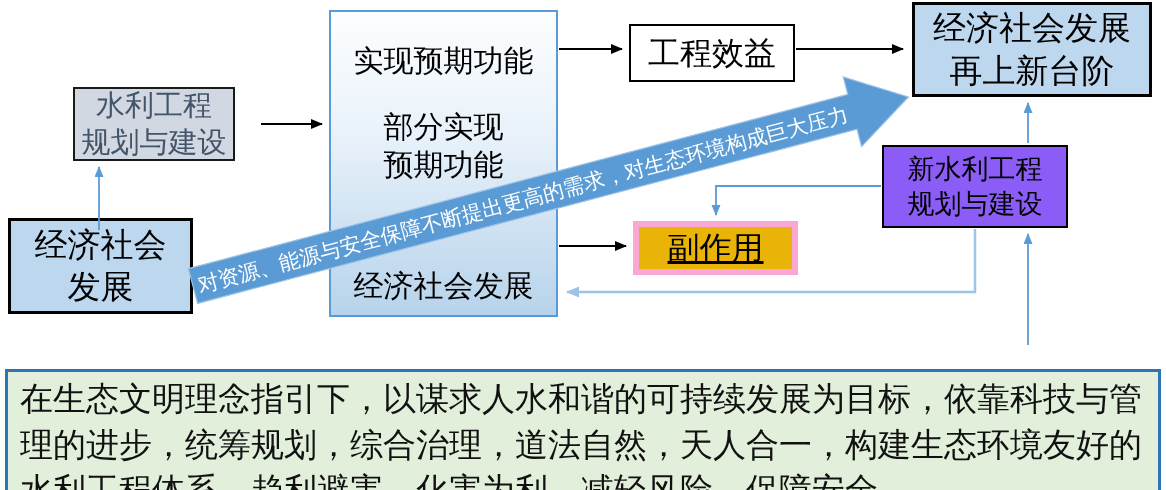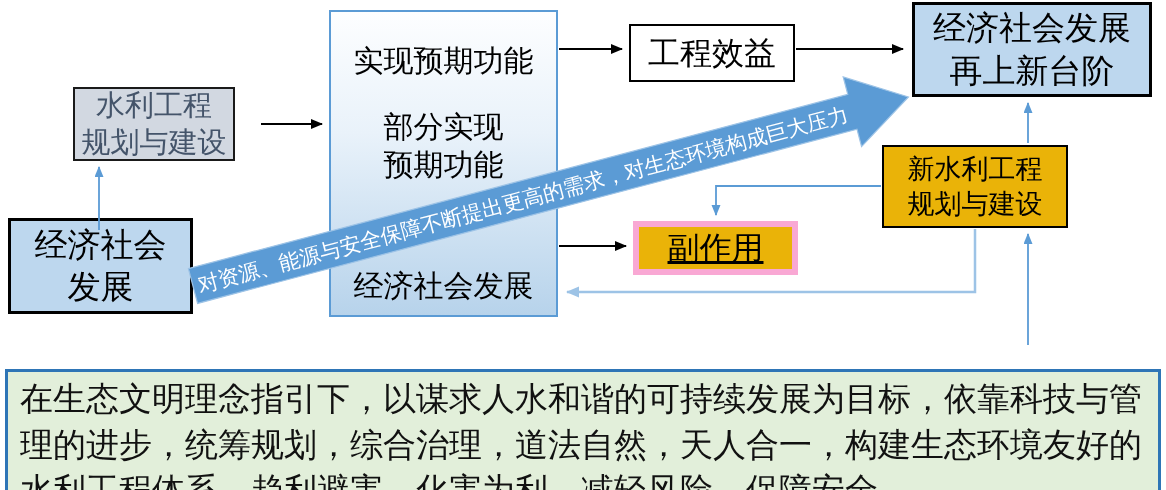--- a/index.html
+++ b/index.html
@@ -52,21 +52,21 @@
     font-size: 33px;
   }
   #box-side-effect {
     left: 633px; top: 221px; width: 165px; height: 54px;
     background: #eab308; border: 6px solid #f9a8d4;
     font-size: 32px;
     text-decoration: underline;
   }
   #box-new-planning {
     left: 882px; top: 145px; width: 186px; height: 83px;
-    background: #eab308; border: 2px solid #000000;
+    background: #8b5cf6; border: 2px solid #000000;
     font-size: 27px;
   }
   #box-eco {
     left: 5px; top: 347px; width: 1156px; height: 140px;
     background: #E2EFDA; border: 3px solid #2E75B6;
     display: block;
     font-size: 33px; line-height: 1.38;
     padding: 4px 12px;
     text-align: left;
     color: #111111;

